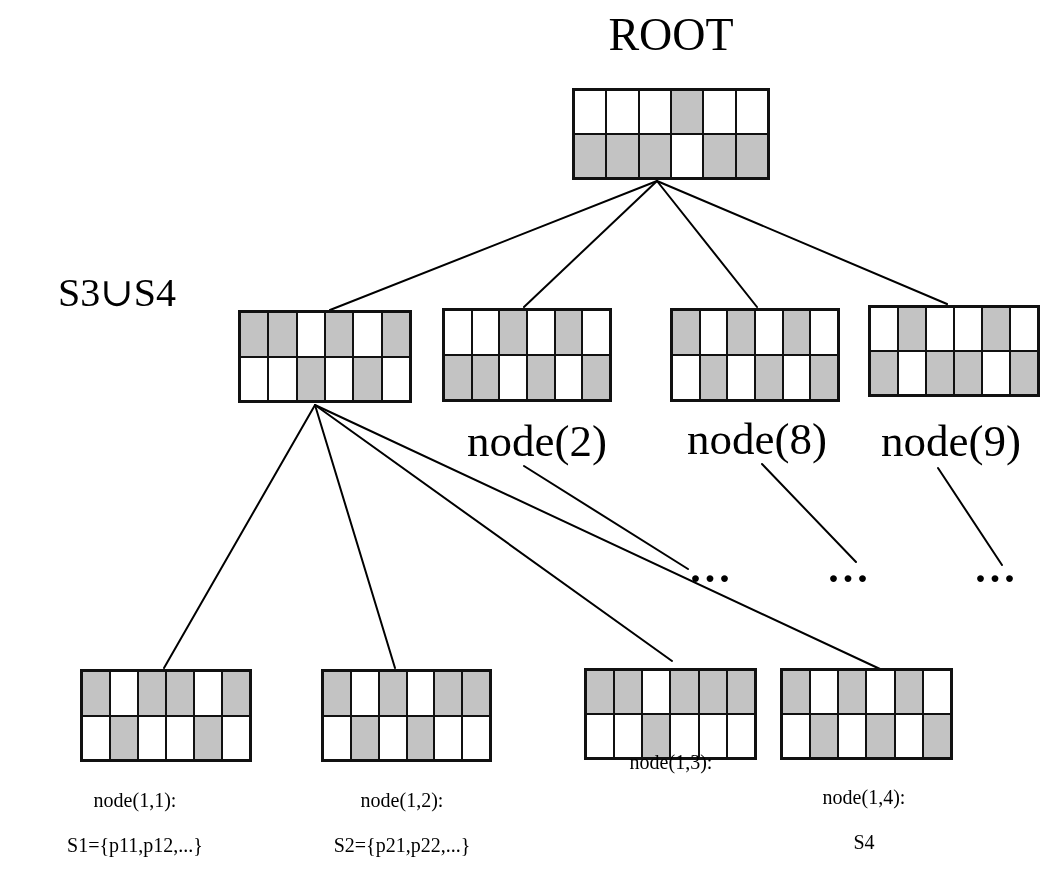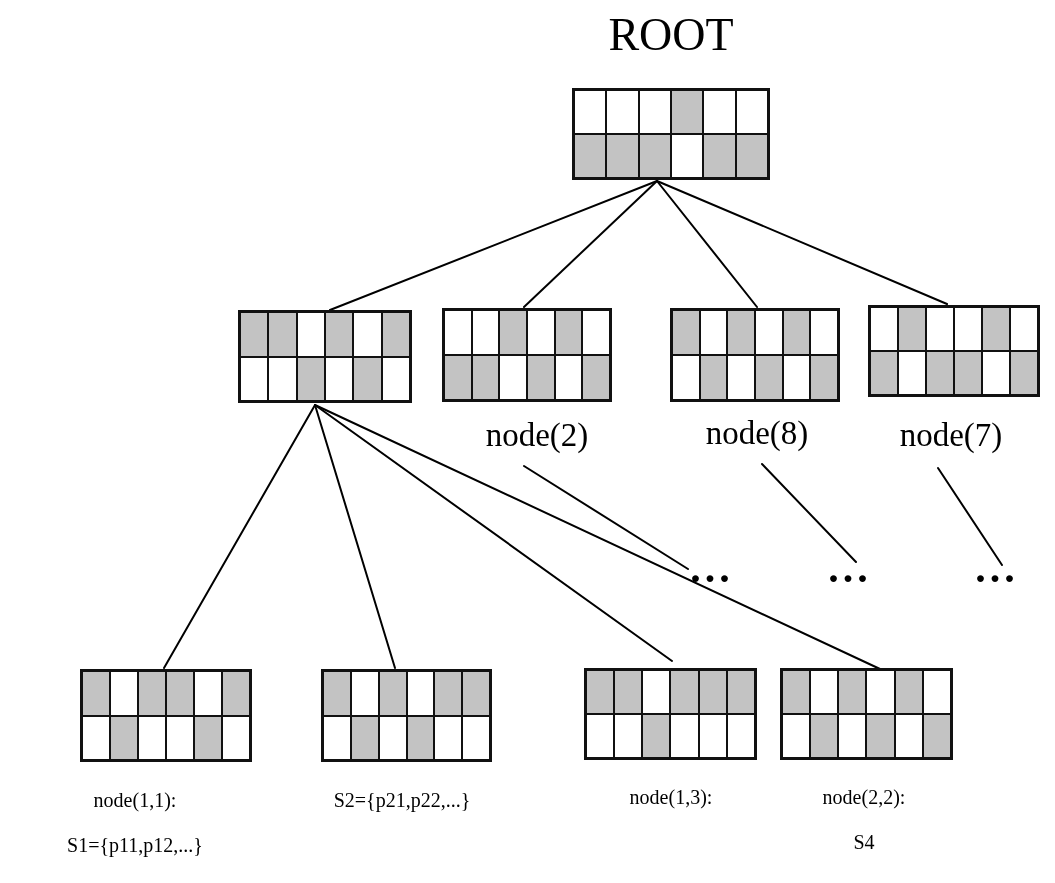--- a/index.html
+++ b/index.html
@@ -43,21 +43,21 @@
   .lbl {
     position: absolute;
     text-align: center;
     z-index: 3;
     white-space: nowrap;
   }
   .root-title {
     font-size: 46px;
     line-height: 1.1;
   }
-  .big-label { font-size: 33px; line-height: 1.1; }
+  .big-label { font-size: 45px; line-height: 1.1; }
   .multi-label { font-size: 40px; line-height: 54px; }
   .leaf-label { font-size: 20px; line-height: 45px; }
   .ellipsis {
     font-size: 42px;
     font-weight: bold;
     letter-spacing: 4px;
     line-height: 40px;
   }
   
   #grid-root  { left: 572px; top:  88px; width: 198px; height: 92px; }
@@ -73,21 +73,21 @@
   #lbl-root   { left: 542px; top:  10px; width: 258px; }
   #lbl-n1     { left:  12px; top: 266px; width: 210px; }
   #lbl-n2     { left: 457px; top: 417px; width: 160px; }
   #lbl-n3     { left: 677px; top: 415px; width: 160px; }
   #lbl-n4     { left: 868px; top: 417px; width: 166px; }
   #ell-n2     { left: 672px; top: 548px; width:  80px; }
   #ell-n3     { left: 810px; top: 548px; width:  80px; }
   #ell-n4     { left: 957px; top: 548px; width:  80px; }
   #lbl-n11    { left:  10px; top: 778px; width: 250px; }
   #lbl-n12    { left: 272px; top: 778px; width: 260px; }
-  #lbl-n13    { left: 586px; top: 775px; width: 170px; }
+  #lbl-n13    { left: 586px; top: 740px; width: 170px; }
   #lbl-n14    { left: 779px; top: 775px; width: 170px; }
 </style>
 </head>
 <body>
 
 <div id="canvas">
 
   <svg id="edges-svg" viewBox="0 0 1055 883" xmlns="http://www.w3.org/2000/svg">
 
     <line x1="657" y1="181" x2="330" y2="310"></line>
@@ -228,38 +228,40 @@
       <div class="cell"></div>
       <div class="cell"></div>
       <div class="cell filled"></div>
       <div class="cell"></div>
       <div class="cell filled"></div>
       <div class="cell"></div>
       <div class="cell filled"></div>
     </div>
 
   <div class="lbl multi-label" id="lbl-n1">
+    <div>S3∪S4</div>
   </div>
 
   <div class="lbl big-label" id="lbl-n2">node(2)</div>
   <div class="lbl big-label" id="lbl-n3">node(8)</div>
-  <div class="lbl big-label" id="lbl-n4">node(7)</div>
+  <div class="lbl big-label" id="lbl-n4">node(9)</div>
 
   <div class="lbl ellipsis" id="ell-n2">...</div>
   <div class="lbl ellipsis" id="ell-n3">...</div>
   <div class="lbl ellipsis" id="ell-n4">...</div>
 
   <div class="lbl leaf-label" id="lbl-n11">
     <div>node(1,1):</div>
     <div>S1={p11,p12,...}</div>
   </div>
   <div class="lbl leaf-label" id="lbl-n12">
+    <div>node(1,2):</div>
     <div>S2={p21,p22,...}</div>
   </div>
   <div class="lbl leaf-label" id="lbl-n13">
     <div>node(1,3):</div>
   </div>
   <div class="lbl leaf-label" id="lbl-n14">
-    <div>node(2,2):</div>
+    <div>node(1,4):</div>
     <div>S4</div>
   </div>
 
 </div>
 
 </body></html>

